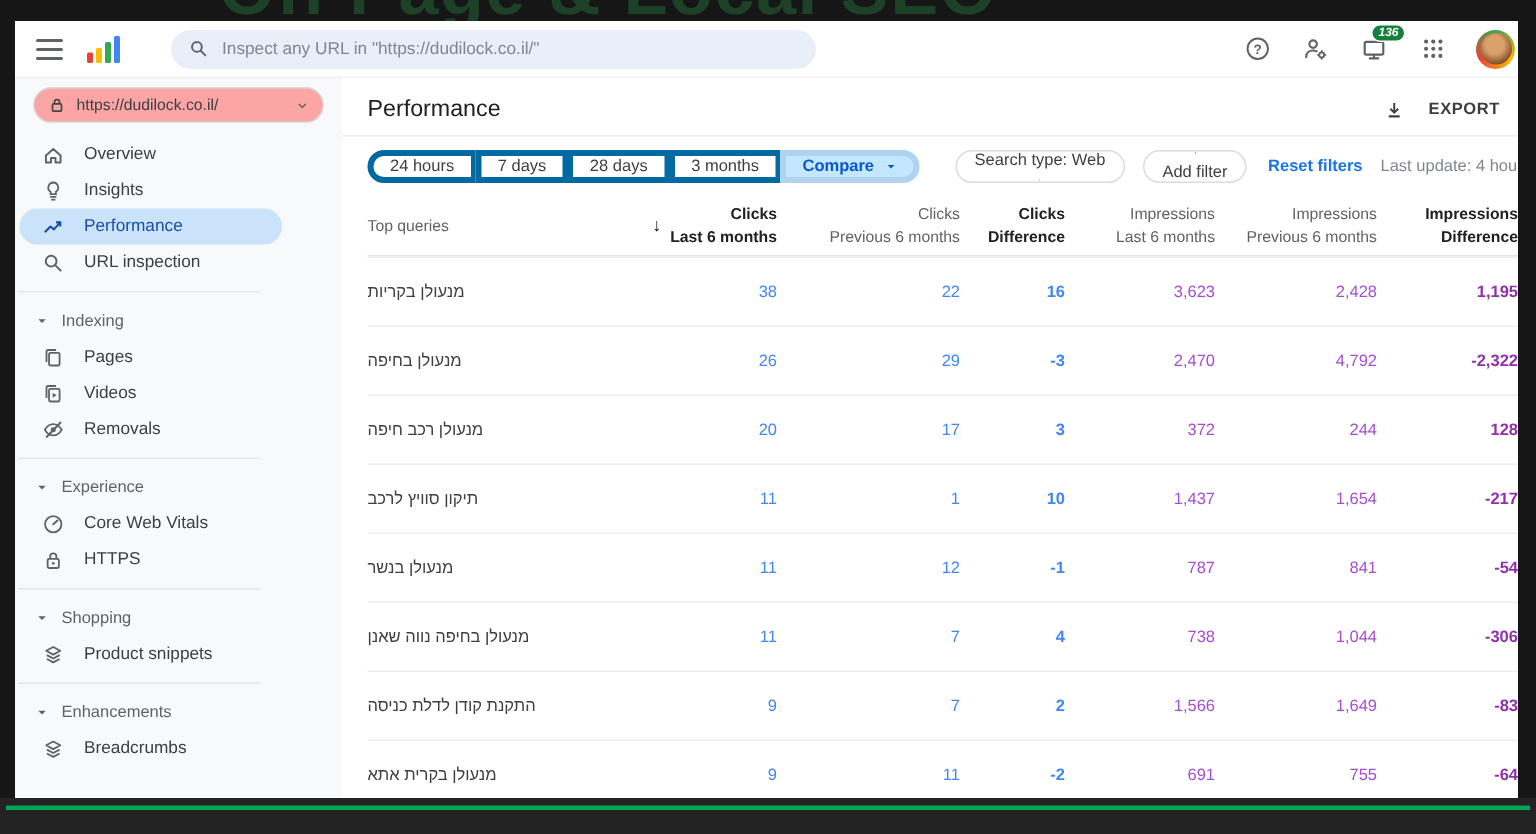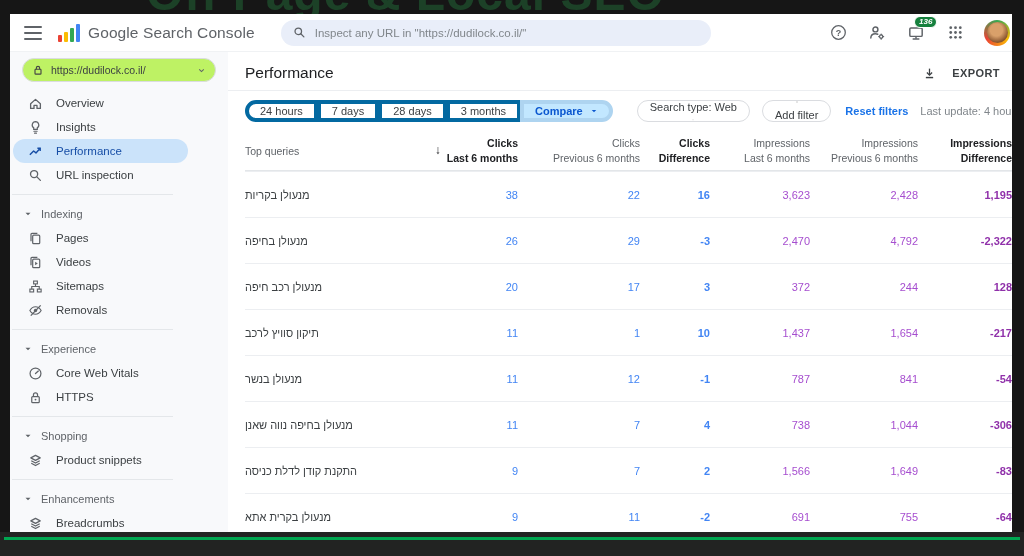--- a/index.html
+++ b/index.html
@@ -34,21 +34,21 @@
   .iconbtn { position:relative; width:20px; height:20px; display:flex; align-items:center; justify-content:center; cursor:pointer; }
   .badge { position:absolute; top:-7px; left:8px; background:#15803d; color:#fff; font-size:8px; font-weight:700; padding:1px 4px; border-radius:8px; border:1.5px solid #fff; line-height:1.1;font-style:italic; }
   .avatar { width:26px; height:26px; border-radius:50%; background:conic-gradient(#34a853,#fbbc04,#ea4335,#34a853); display:flex; align-items:center; justify-content:center; flex:0 0 26px; margin-right:-6px; }
   .avatar .face { width:21px; height:21px; border-radius:50%; background:radial-gradient(circle at 45% 38%, #d9a06a 0 35%, #8a5630 70%, #5d3a20 100%); }
 
   
   .content-row { flex:1; display:flex; overflow:hidden; }
 
   
   .sidebar { width:218px; flex:0 0 218px; background:#f8f9fb; overflow:hidden; padding-top:6px; }
-  .property { margin:0 12px 9px 12px; height:24px; background:#bef264; border:1px solid #dadce0; border-radius:13px; display:flex; align-items:center; padding:0 9px; gap:7px; cursor:pointer; }
+  .property { margin:0 12px 9px 12px; height:24px; background:#fca5a5; border:1px solid #dadce0; border-radius:13px; display:flex; align-items:center; padding:0 9px; gap:7px; cursor:pointer; }
   .property .url { font-size:10.5px; color:#3c4043; white-space:nowrap; overflow:hidden; }
   .property .caret { margin-left:auto; }
   .nav-item { height:24px; display:flex; align-items:center; gap:13px; padding-left:17px; cursor:pointer; margin-right:40px; border-radius:13px; }
   .nav-item .lbl { font-size:11.5px; color:#3c4043; white-space:nowrap; }
   .nav-item.active { background:#cbe3fa; margin-left:3px; padding-left:14px; }
   .nav-item.active .lbl { color:#174ea6; }
   .nav-icon { width:16px; height:16px; flex:0 0 16px; display:flex; align-items:center; justify-content:center; }
   .divider { height:1px; background:#e4e7ea; margin:7px 55px 7px 2px; }
   .section-head { height:24px; display:flex; align-items:center; gap:9px; padding-left:14px; cursor:pointer; }
   .section-head .lbl { font-size:11px; color:#5f6368; }
@@ -105,21 +105,20 @@
         <span></span>
         <span></span>
         <span></span>
       </div>
     <div class="logo">
       <i class="b1"></i>
         <i class="b2"></i>
         <i class="b3"></i>
         <i class="b4"></i>
     </div>
-    <div class="product-name">Google Search Console</div>
     <div class="searchbox">
       <svg width="13" height="13" viewBox="0 0 16 16">
           <circle cx="6.5" cy="6.5" r="4" fill="none" stroke="#5f6368" stroke-width="1.6"></circle>
           <line x1="9.6" y1="9.6" x2="13.4" y2="13.4" stroke="#5f6368" stroke-width="1.6" stroke-linecap="round"></line>
         </svg>
       <input type="text" placeholder="Inspect any URL in &quot;https://dudilock.co.il/&quot;" style="">
     </div>
     <div class="appbar-right">
       <div class="iconbtn">
         <svg width="17" height="17" viewBox="0 0 16 16">
@@ -237,31 +236,20 @@
       </div>
       <div class="nav-item">
         <span class="nav-icon">
             <svg width="15" height="15" viewBox="0 0 16 16">
               <rect x="5" y="4.5" width="7.5" height="9" rx="1" fill="none" stroke="#5f6368" stroke-width="1.3"></rect>
               <path d="M3.2 11 V3.5 a1 1 0 0 1 1-1 H10" fill="none" stroke="#5f6368" stroke-width="1.3"></path>
               <path d="M7.6 7.2 L10.4 9 L7.6 10.8 Z" fill="#5f6368"></path>
             </svg>
           </span>
         <span class="lbl">Videos</span>
-      </div>
-      <div class="nav-item">
-        <span class="nav-icon">
-            <svg width="15" height="15" viewBox="0 0 16 16" fill="none" stroke="#5f6368" stroke-width="1.2">
-              <rect x="6" y="2.2" width="4" height="3"></rect>
-              <rect x="2" y="10.8" width="4" height="3"></rect>
-              <rect x="10" y="10.8" width="4" height="3"></rect>
-              <path d="M8 5.2 V8 M4 10.8 V8 H12 V10.8"></path>
-            </svg>
-          </span>
-        <span class="lbl">Sitemaps</span>
       </div>
       <div class="nav-item">
         <span class="nav-icon">
             <svg width="15" height="15" viewBox="0 0 16 16">
               <path d="M2 8 C3.6 5.2 5.7 4 8 4 C10.3 4 12.4 5.2 14 8 C12.4 10.8 10.3 12 8 12 C5.7 12 3.6 10.8 2 8 Z" fill="none" stroke="#5f6368" stroke-width="1.2"></path>
               <circle cx="8" cy="8" r="1.8" fill="#5f6368"></circle>
               <line x1="3" y1="13.5" x2="13.5" y2="2.5" stroke="#5f6368" stroke-width="1.4"></line>
             </svg>
           </span>
         <span class="lbl">Removals</span>

